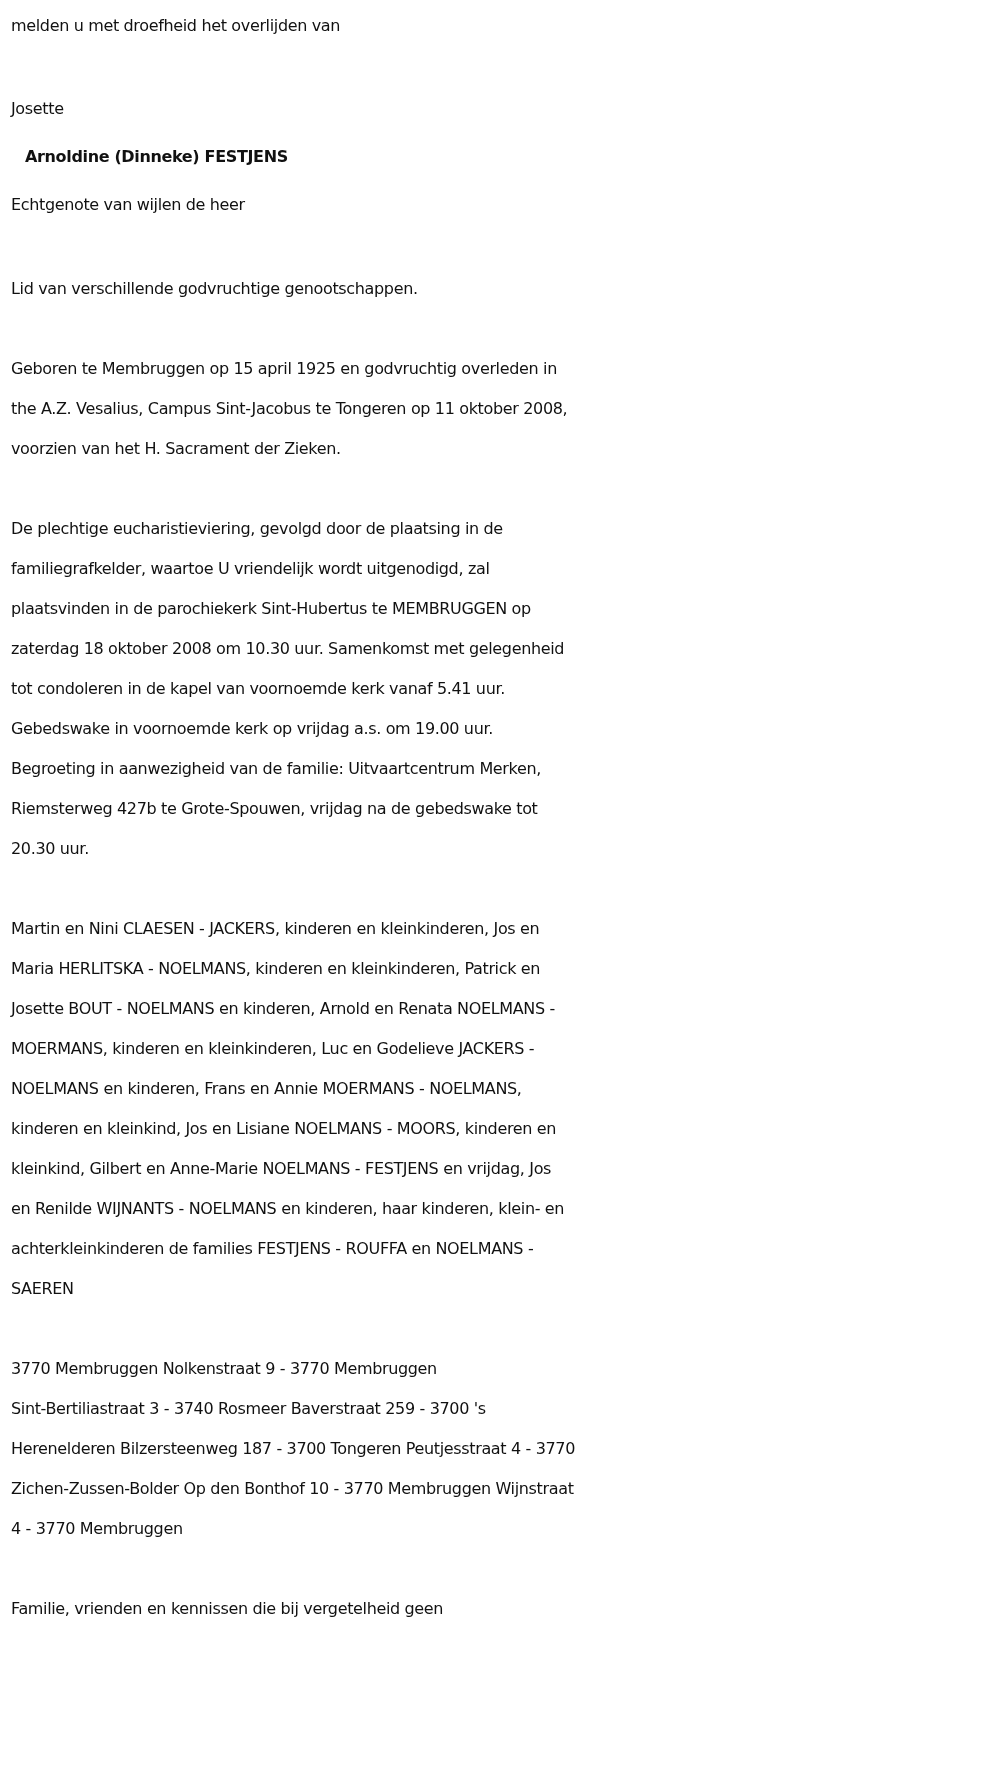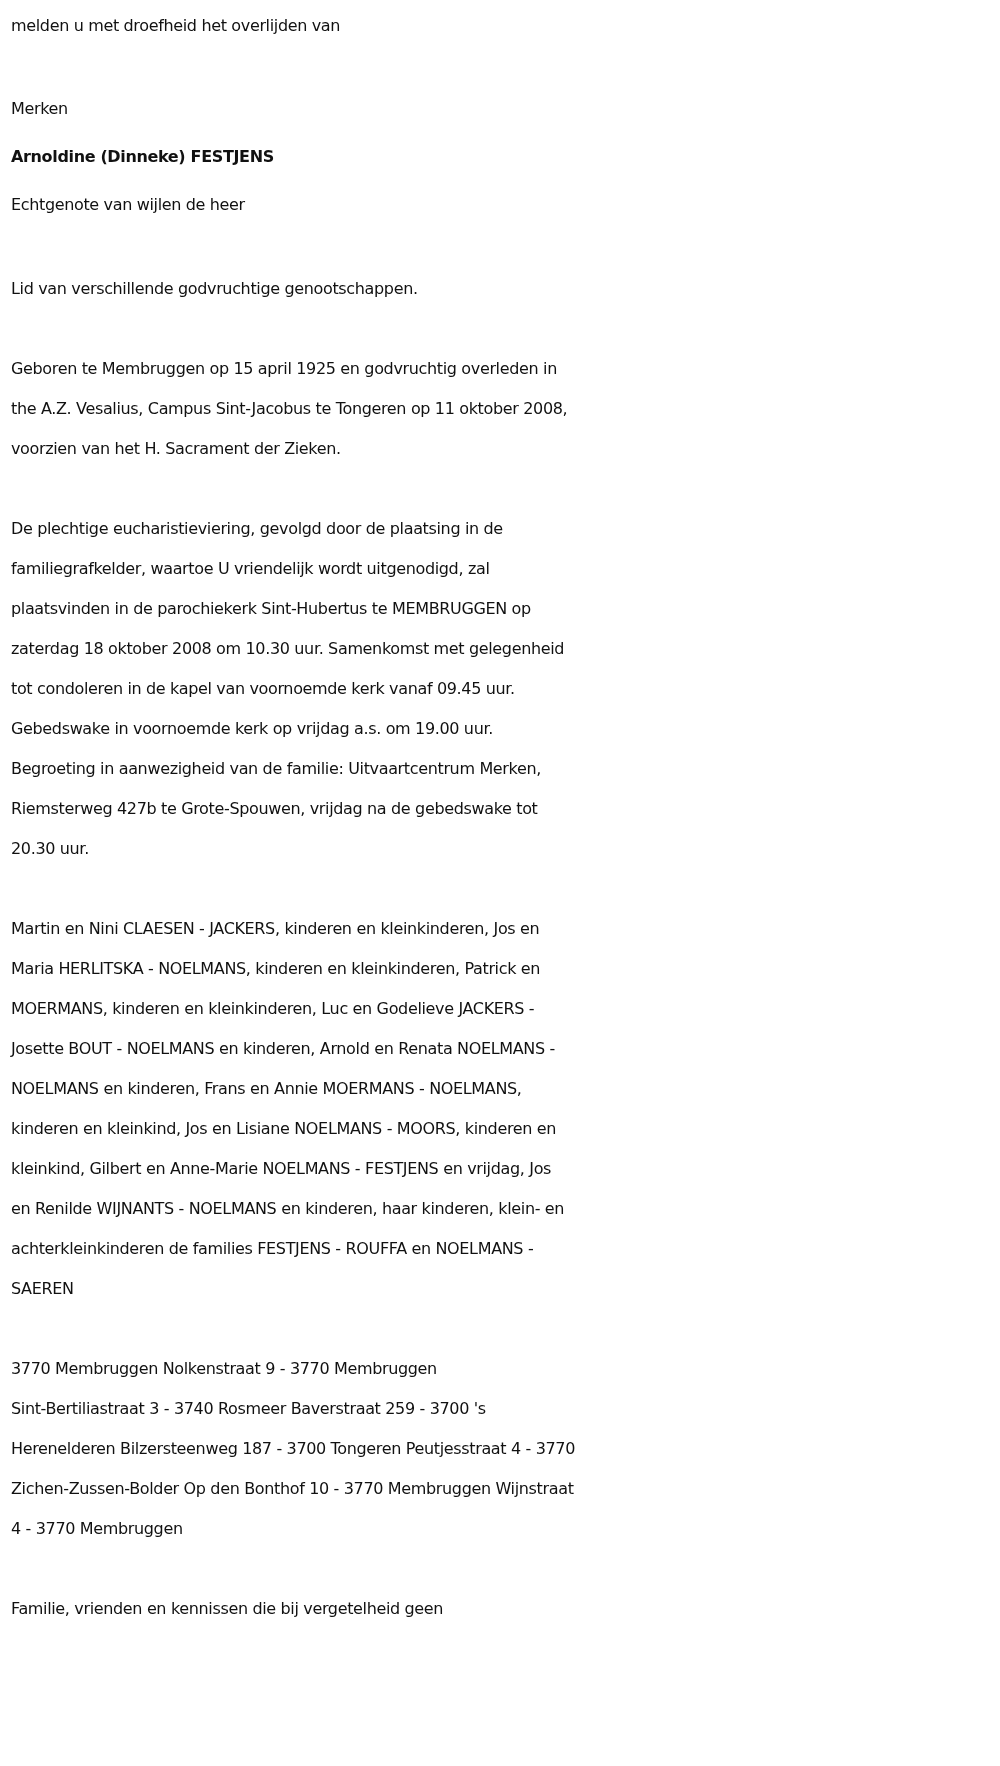--- a/index.html
+++ b/index.html
@@ -23,67 +23,67 @@
       font-size: 16px;
       line-height: 40px;
       height: 40px;
       white-space: nowrap;
       letter-spacing: -0.35px;
     }
     .header-line {
       height: 48px;
       line-height: 48px;
     }
-    .bold { font-weight: bold; }
+    .bold { font-weight: bold; margin-left: 14px; }
     .gap { height: 40px; }
     .gap-top { height: 39px; }
   </style>
 </head>
 <body>
 
 <div class="doc">
 
   <div class="line">melden u met droefheid het overlijden van</div>
   <div class="gap-top"></div>
 
   <div>
-    <div class="line header-line">Merken</div>
+    <div class="line header-line">Josette</div>
     <div class="line header-line bold">Arnoldine (Dinneke) FESTJENS</div>
     <div class="line header-line">Echtgenote van wijlen de heer</div>
   </div>
   <div class="gap"></div>
 
   <div class="line">Lid van verschillende godvruchtige genootschappen.</div>
   <div class="gap"></div>
 
   <div>
     <div class="line">Geboren te Membruggen op 15 april 1925 en godvruchtig overleden in</div>
     <div class="line">the A.Z. Vesalius, Campus Sint-Jacobus te Tongeren op 11 oktober 2008,</div>
     <div class="line">voorzien van het H. Sacrament der Zieken.</div>
   </div>
   <div class="gap"></div>
 
   <div>
     <div class="line">De plechtige eucharistieviering, gevolgd door de plaatsing in de</div>
     <div class="line">familiegrafkelder, waartoe U vriendelijk wordt uitgenodigd, zal</div>
     <div class="line">plaatsvinden in de parochiekerk Sint-Hubertus te MEMBRUGGEN op</div>
     <div class="line">zaterdag 18 oktober 2008 om 10.30 uur. Samenkomst met gelegenheid</div>
-    <div class="line">tot condoleren in de kapel van voornoemde kerk vanaf 09.45 uur.</div>
+    <div class="line">tot condoleren in de kapel van voornoemde kerk vanaf 5.41 uur.</div>
     <div class="line">Gebedswake in voornoemde kerk op vrijdag a.s. om 19.00 uur.</div>
     <div class="line">Begroeting in aanwezigheid van de familie: Uitvaartcentrum Merken,</div>
     <div class="line">Riemsterweg 427b te Grote-Spouwen, vrijdag na de gebedswake tot</div>
     <div class="line">20.30 uur.</div>
   </div>
   <div class="gap"></div>
 
   <div>
     <div class="line">Martin en Nini CLAESEN - JACKERS, kinderen en kleinkinderen, Jos en</div>
     <div class="line">Maria HERLITSKA - NOELMANS, kinderen en kleinkinderen, Patrick en</div>
+    <div class="line">Josette BOUT - NOELMANS en kinderen, Arnold en Renata NOELMANS -</div>
     <div class="line">MOERMANS, kinderen en kleinkinderen, Luc en Godelieve JACKERS -</div>
-    <div class="line">Josette BOUT - NOELMANS en kinderen, Arnold en Renata NOELMANS -</div>
     <div class="line">NOELMANS en kinderen, Frans en Annie MOERMANS - NOELMANS,</div>
     <div class="line">kinderen en kleinkind, Jos en Lisiane NOELMANS - MOORS, kinderen en</div>
     <div class="line">kleinkind, Gilbert en Anne-Marie NOELMANS - FESTJENS en vrijdag, Jos</div>
     <div class="line">en Renilde WIJNANTS - NOELMANS en kinderen, haar kinderen, klein- en</div>
     <div class="line">achterkleinkinderen de families FESTJENS - ROUFFA en NOELMANS -</div>
     <div class="line">SAEREN</div>
   </div>
   <div class="gap"></div>
 
   <div>

